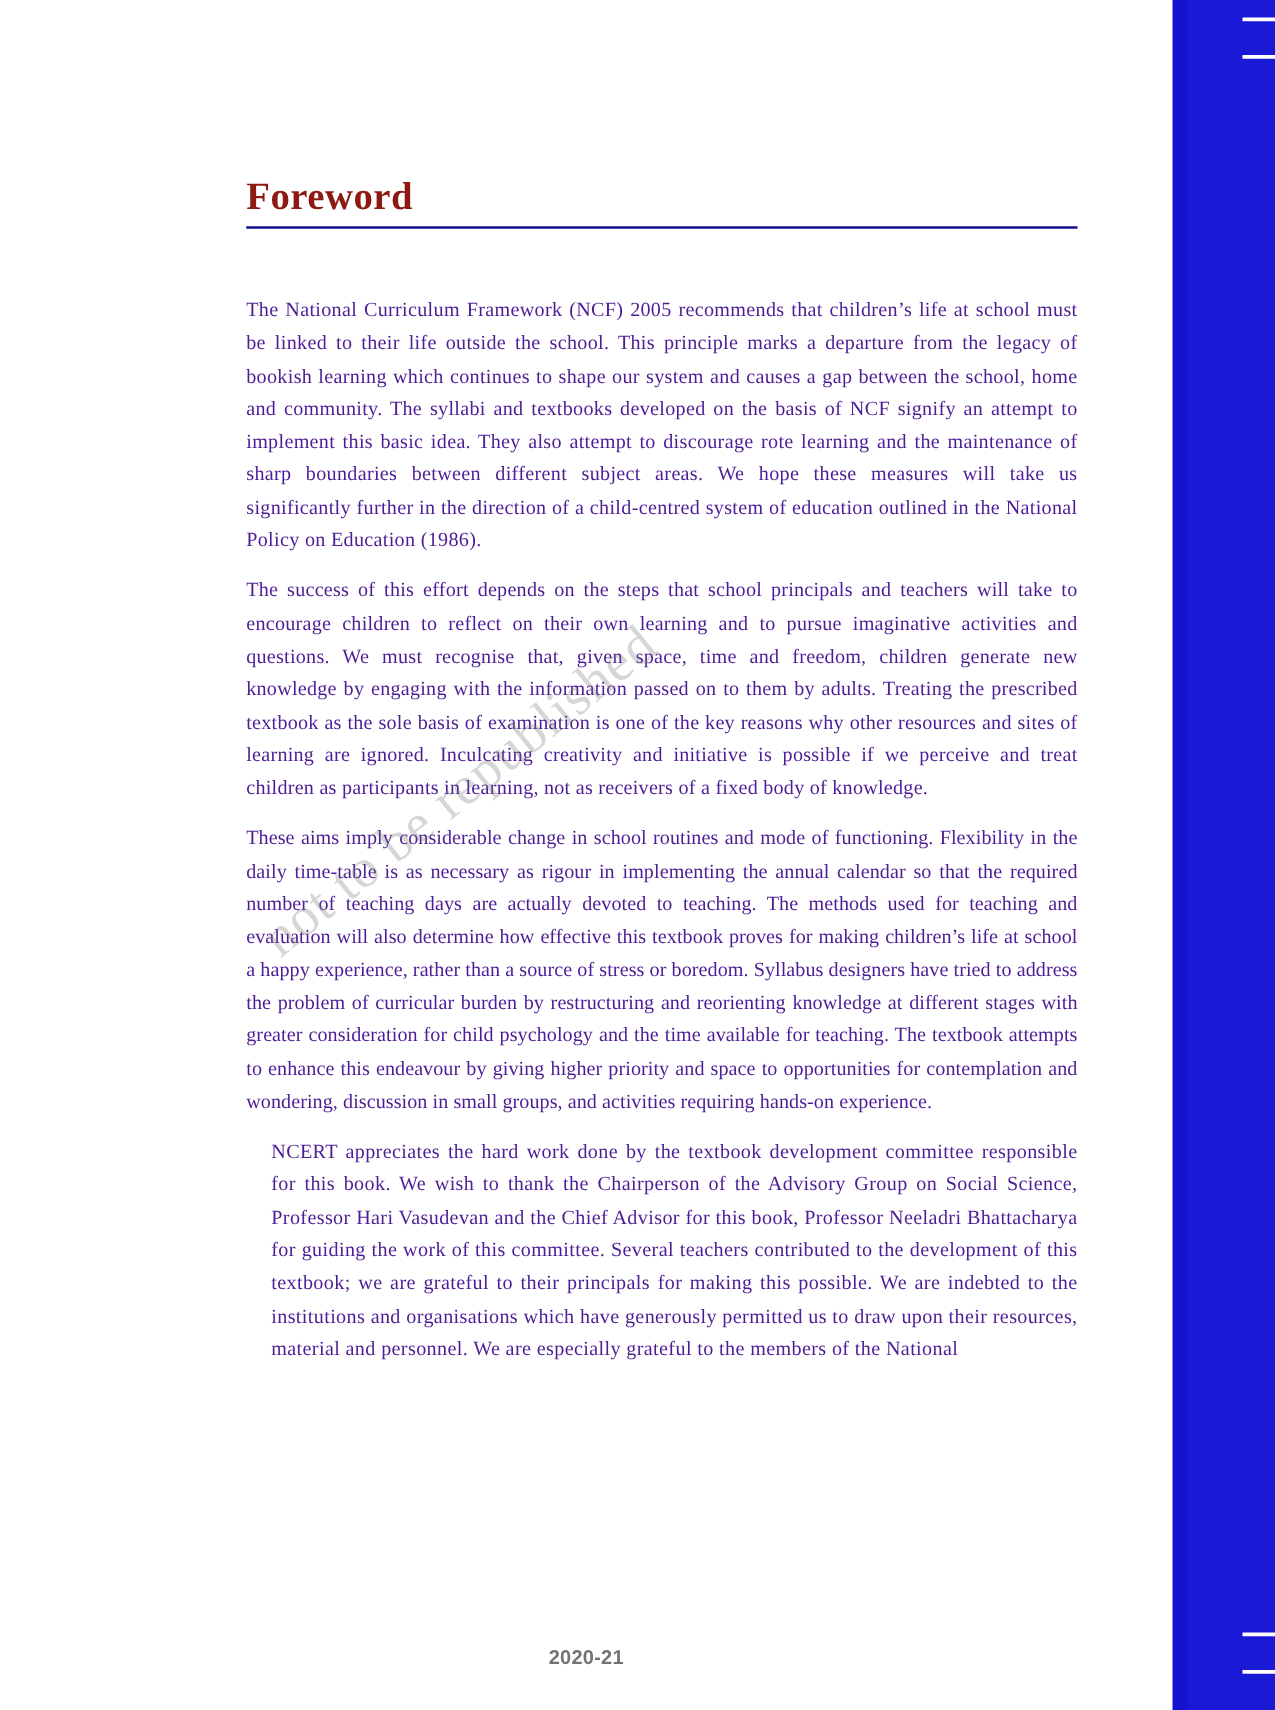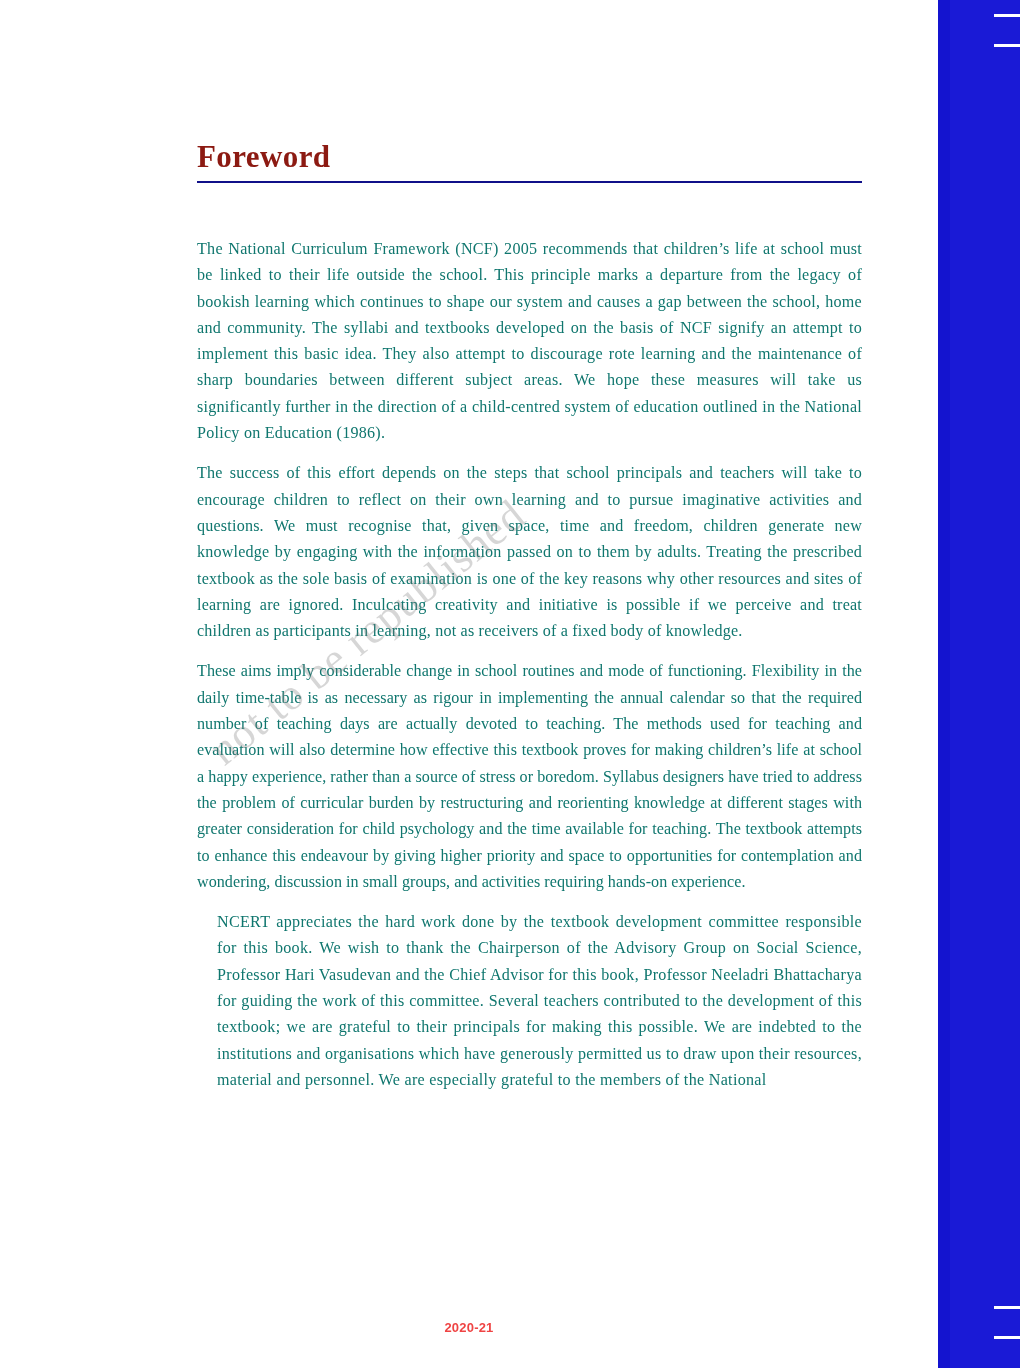--- a/index.html
+++ b/index.html
@@ -84,21 +84,21 @@
     position: absolute;
     left: 197px;
     top: 236px;
     width: 665px;
   }
   .body-col p {
     margin: 0 0 14px 0;
     font-family: "Liberation Serif", serif;
     font-size: 16.1px;
     line-height: 26.3px;
-    color: #0f766e;
+    color: #4c1d95;
     text-align: justify;
     text-justify: inter-word;
     letter-spacing: 0.15px;
   }
   .body-col p.p1 { letter-spacing: 0.25px; }
   .body-col p.p2 { letter-spacing: 0.2px; }
   .body-col p.p3 { letter-spacing: 0.05px; margin-top: 12px; }
   .body-col p.p4 { letter-spacing: 0.3px; margin-left: 20px; }
 
   
@@ -129,23 +129,23 @@
   
   .footer {
     position: absolute;
     left: 0;
     top: 1318px;
     width: 938px;
     text-align: center;
   }
   .footer span {
     font-family: "Liberation Sans", sans-serif;
-    font-size: 13px;
+    font-size: 16px;
     font-weight: bold;
-    color: #ef4444;
+    color: #737373;
     letter-spacing: 0.2px;
   }
 </style>
 </head>
 <body>
 
 <div class="page">
 
   <div class="title-wrap">
     <h1 class="title">Foreword</h1>

